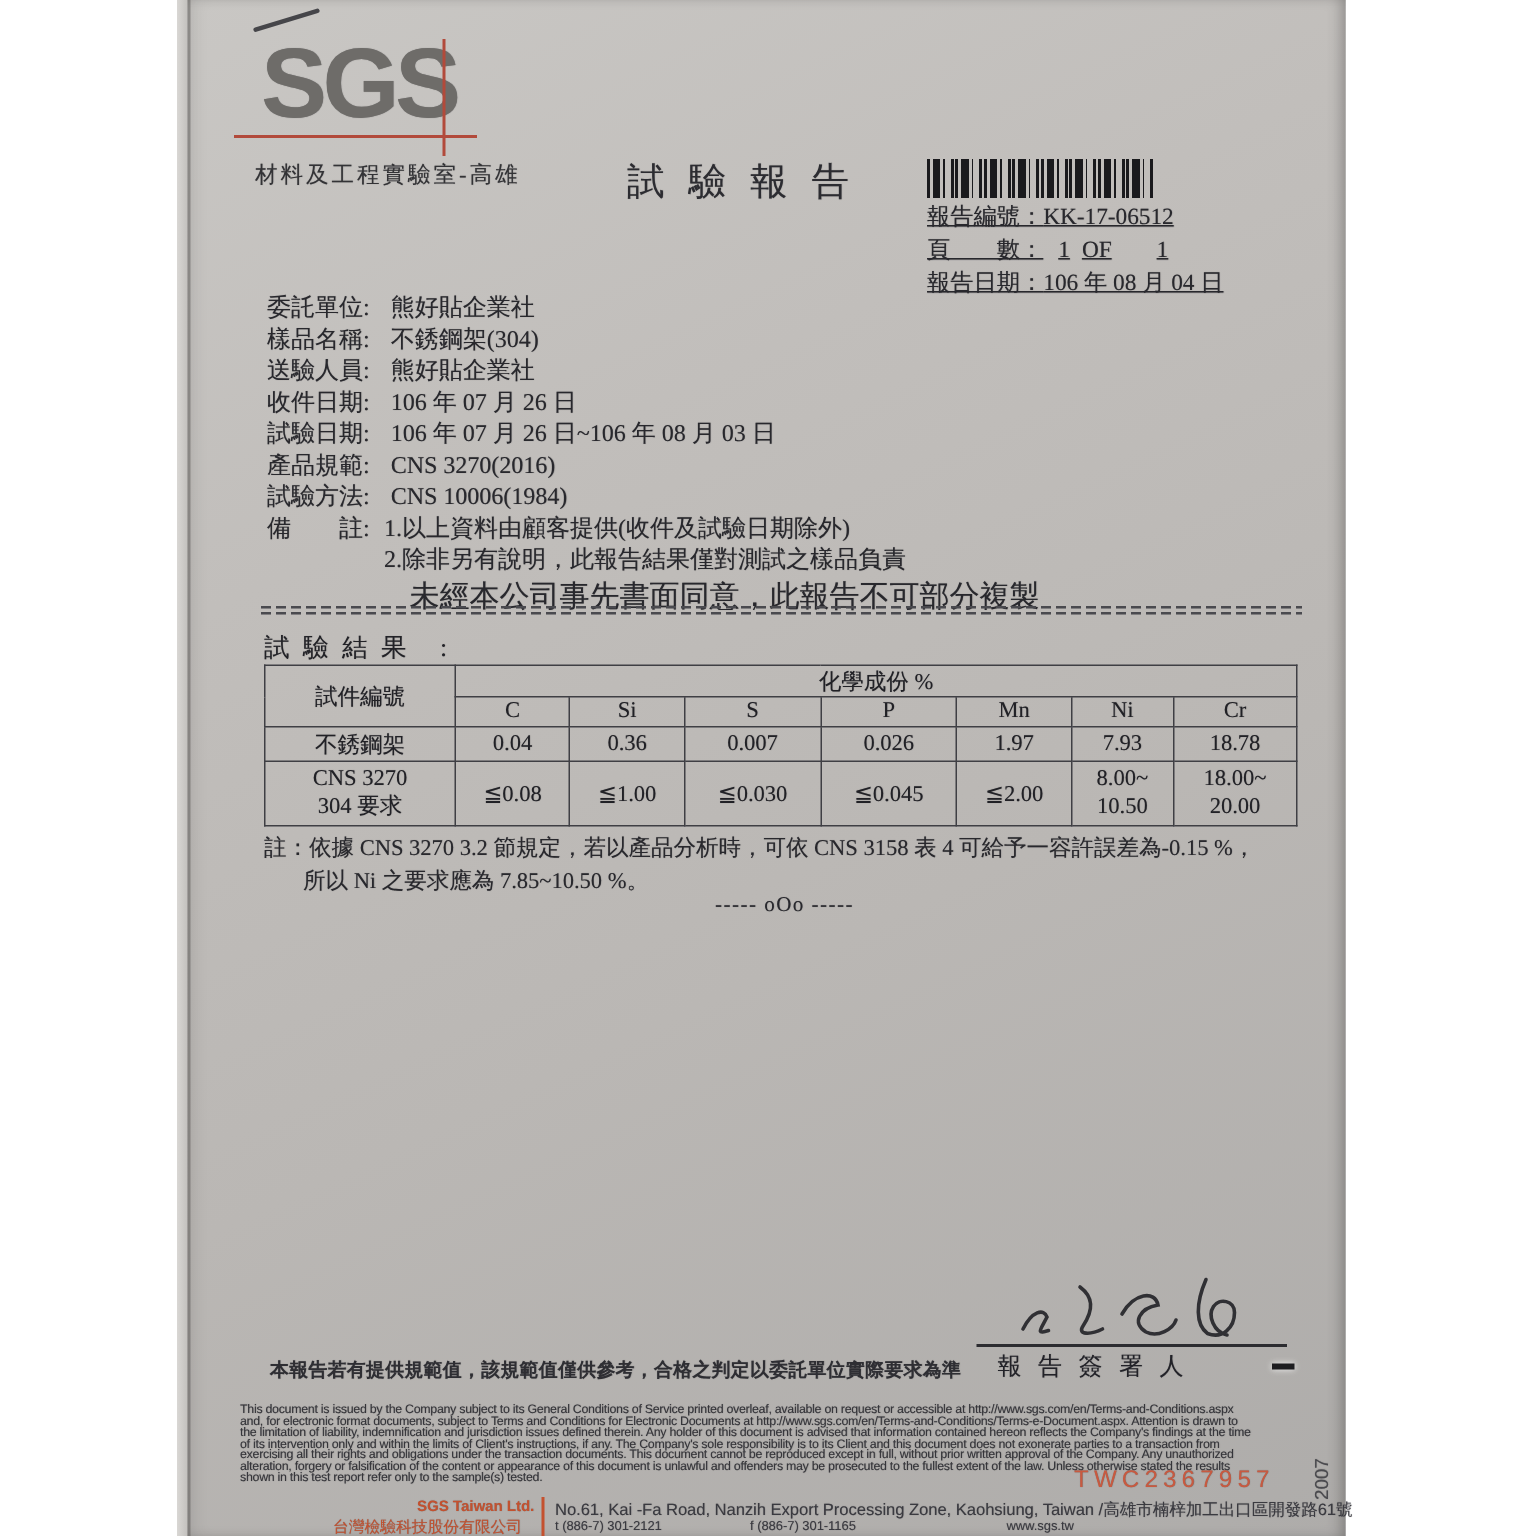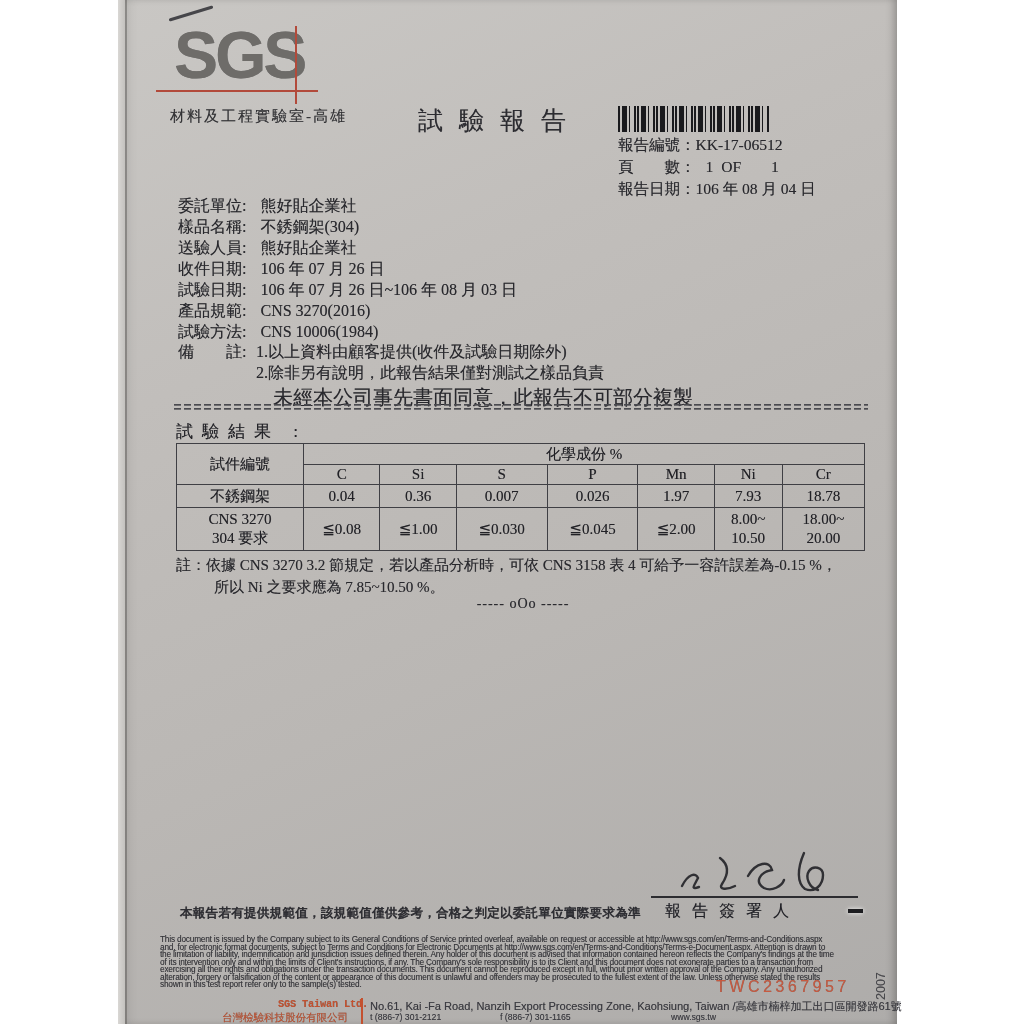--- a/index.html
+++ b/index.html
@@ -17,21 +17,21 @@
   
   .logo{left:56px;top:22px;font-family:"Liberation Sans",sans-serif;font-weight:bold;
         font-size:66px;line-height:1;color:#6e6c69;letter-spacing:-3px;}
   .red-v{left:177px;top:26px;width:2px;height:78px;background:#b24a3b;}
   .red-h{left:38px;top:90px;width:162px;height:2px;background:#b24a3b;}
   .lab-name{left:52px;top:107px;font-size:15px;letter-spacing:2px;color:#333336;}
   .title{left:300px;top:104px;font-size:25px;letter-spacing:16px;color:#2c2c31;white-space:nowrap;}
   .barcode{left:500px;top:106px;width:152px;height:26px;
      background:repeating-linear-gradient(90deg,#1a1a1d 0 2px,transparent 2px 4px,#1a1a1d 4px 9px,
      transparent 9px 11px,#1a1a1d 11px 12px,transparent 12px 16px,#1a1a1d 16px 18px,transparent 18px 19px);}
-  .meta{left:500px;top:134px;font-size:15.5px;line-height:22px;white-space:nowrap;}
+  .meta{left:500px;top:134px;font-size:15.5px;line-height:22px;white-space:nowrap;text-decoration:underline;}
   .pg-num{margin-left:10px}.pg-of{margin-left:8px}.pg-tot{margin-left:30px}
   
   .client{left:60px;top:195px;font-size:16px;line-height:21px;white-space:nowrap;}
   .client .lbl{margin-right:14px;}
   .remark-label{left:60px;top:342px;font-size:16px;}
   .remark-l1{left:138px;top:342px;font-size:16px;}
   .remark-l2{left:138px;top:363px;font-size:16px;}
   .remark-l3{left:155px;top:384px;font-size:20px;}
   
   .divider{left:56px;top:404px;width:694px;height:6px;
@@ -41,35 +41,35 @@
   
   .results-heading{left:58px;top:420px;font-size:17px;letter-spacing:9px;color:#222227;}
   .results-table{left:58px;top:443px;width:689px;}
   .results-table table{width:100%;border-collapse:collapse;color:#212126;}
   .results-table td,.results-table th{border:1.6px solid #3f3f44;text-align:center;
         font-size:15px;font-weight:normal;padding:0;}
   .c0{width:127px;}
   tr.h1{height:21px}tr.h2{height:20px}tr.r1{height:23px}tr.r2{height:43px}
   .pre-line{white-space:pre-line;line-height:1.25;}
   .note1{left:58px;top:556px;font-size:15px;white-space:nowrap;text-align:right;}
-  .note2{left:96px;top:578px;font-size:15px;white-space:nowrap;}
+  .note2{left:84px;top:578px;font-size:15px;white-space:nowrap;}
   .oOo{left:320px;top:596px;width:170px;text-align:center;font-size:14px;letter-spacing:1px;}
   
   .sig-svg{left:558px;top:845px;}
   .sig-line{left:533px;top:896px;width:207px;height:2px;background:#2c2c30;}
   .sig-label{left:547px;top:901px;font-size:16px;letter-spacing:11px;color:#222228;white-space:nowrap;}
   .artifact-dash{left:730px;top:909px;width:15px;height:4px;background:#1d1d20;box-shadow:0 0 4px rgba(250,250,250,.9);}
   
   .cn-disclaimer{left:62px;top:905px;font-size:12.5px;font-weight:bold;letter-spacing:.3px;color:#2e2e33;white-space:nowrap;}
   .legal{left:42px;top:936px;width:718px;font-size:8.2px;line-height:7.5px;color:#35353a;
          font-family:"Liberation Sans",sans-serif;letter-spacing:-.15px;}
   .doc-code{left:598px;top:978px;font-size:16px;letter-spacing:3.5px;color:#c85a40;
          font-family:"Liberation Sans",sans-serif;}
   .f-company-en{left:160px;top:999px;font-size:10px;font-weight:bold;color:#c4512f;
-         font-family:Liberation Mono, monospace;}
+         font-family:Liberation Sans, sans-serif;}
   .f-company-cn{left:104px;top:1011px;font-size:10.5px;color:#c4512f;white-space:nowrap;}
   .f-vbar{left:243px;top:998px;width:2px;height:26px;background:#c4512f;}
   .f-address{left:252px;top:999px;font-size:11px;color:#3a3a40;font-family:"Liberation Sans",sans-serif;white-space:nowrap;}
   .f-tel{left:252px;top:1012px;font-size:8.6px;color:#3a3a40;font-family:"Liberation Sans",sans-serif;}
   .f-fax{left:382px;top:1012px;font-size:8.6px;color:#3a3a40;font-family:"Liberation Sans",sans-serif;}
   .f-web{left:553px;top:1012px;font-size:8.6px;color:#3a3a40;font-family:"Liberation Sans",sans-serif;}
   .side-code{left:756px;top:928px;height:72px;writing-mode:vertical-rl;transform:rotate(180deg);
          font-size:12.5px;color:#4a4a4e;font-family:"Liberation Sans",sans-serif;}
 </style>
 </head>

